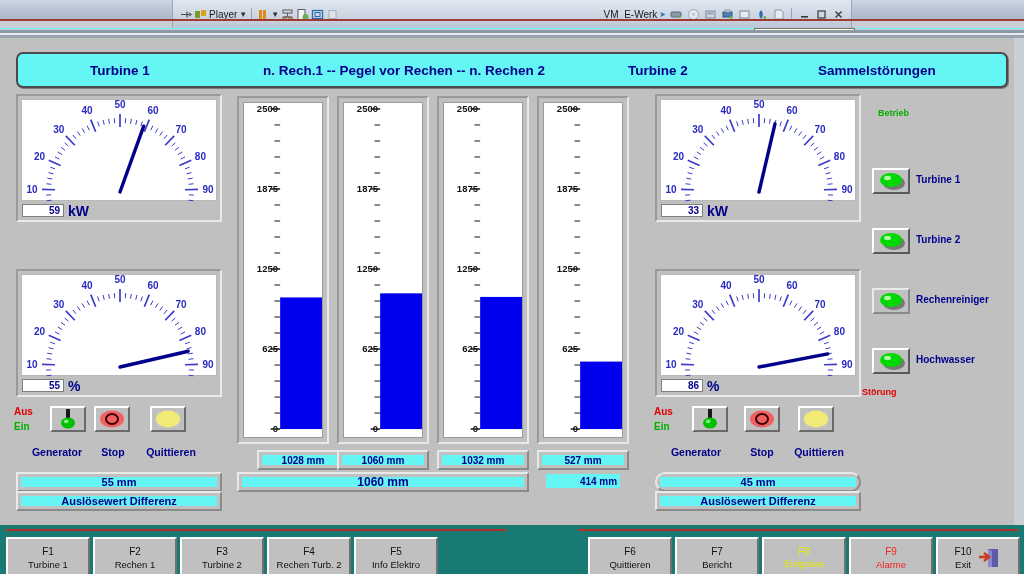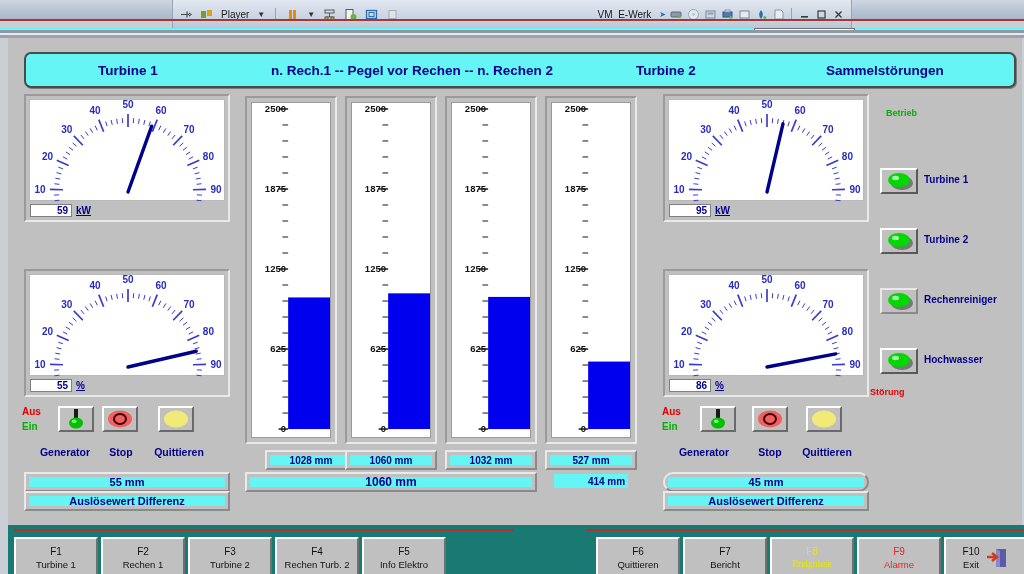--- a/index.html
+++ b/index.html
@@ -14,21 +14,21 @@
 
   
   #vm-chrome {
     position: absolute; left: 0; top: 0; width: 1024px; height: 20px;
     background: linear-gradient(to bottom, #cfd7e2 0%, #b9c4d4 50%, #aab6c8 100%);
   }
   #vm-toolbar {
     position: absolute; left: 172px; top: 0; width: 680px; height: 20px;
     background: linear-gradient(to bottom, #e2e8f1 0%, #cdd6e3 55%, #bcc7d8 100%);
     border-left: 1px solid #9aa6b8; border-right: 1px solid #9aa6b8;
-    display: flex; align-items: center; gap: 8px; padding: 14px 6px;
+    display: flex; align-items: center; gap: 2px; padding: 14px 6px;
     font-size: 10px; color: #1b1b1b;
   }
   .vm-ico { width: 13px; height: 13px; display: inline-block; position: relative; }
   .vm-sep { width: 1px; height: 13px; background: #98a3b4; margin: 0 2px; }
   #vm-label { margin-left: auto; font-size: 10px; color: #16181c; white-space: nowrap; }
   .vm-right { display: flex; align-items: center; gap: 4px; }
   .caret { font-size: 8px; color: #333; }
 
   #vm-line {
     position: absolute; left: 0; top: 19px; width: 1024px; height: 2px;
@@ -56,21 +56,21 @@
     white-space: nowrap;
   }
 
   
   #strip1 { position: absolute; left:0; top:30px; width:1024px; height:3px; background:#8e99a6;}
   #strip2 { position: absolute; left:0; top:33px; width:1024px; height:2px; background:#e6e9ed;}
   #strip3 { position: absolute; left:0; top:35px; width:1024px; height:3px; background:#9aa4b0;}
 
   
   #scada {
-    position: absolute; left: 8px; top: 38px; width: 1014px; height: 536px;
+    position: absolute; left: 0; top: 38px; width: 1014px; height: 536px;
     background: #c0c0c0;
   }
 
   
   #titlebar {
     position: absolute; left: 16px; top: 14px; width: 992px; height: 36px;
     background: #66f5f5;
     border: 2px solid #4a4a4a; border-radius: 7px;
     box-shadow: 1px 1px 0 #7b7b7b;
   }
@@ -89,21 +89,21 @@
   .gauge-face { position:absolute; left:3px; top:3px; background:#ffffff; border:1px solid #b9b9b9; }
   .gauge-val {
     position:absolute; left:4px; bottom:3px; height:13px;
     display:flex; align-items:center; gap:4px;
   }
   .gauge-val .num {
     width:42px; height:13px; background:#ffffff; border:1px solid #808080;
     color:#00008b; font-weight:bold; font-size:10px; text-align:right;
     padding-right:3px; line-height:12px;
   }
-  .gauge-val .unit { color:#00008b; font-weight:bold; font-size:10px;text-decoration:underline; }
+  .gauge-val .unit { color:#00008b; font-weight:bold; font-size:14px; }
 
   .gsvg { position:absolute; left:0; top:0; }
 
   
   .barbox { position:absolute; background:#c0c0c0; border:2px solid; border-color:#9a9a9a #e9e9e9 #e9e9e9 #9a9a9a; }
   .barinner { position:absolute; left:4px; top:4px; right:4px; bottom:4px; background:#ffffff; border:1px solid #9a9a9a; }
   .bar-scale-lab {
     position:absolute; color:#111; font-weight:bold; font-size:9.5px;
     text-align:right; width:34px;
   }
@@ -522,21 +522,21 @@
             <text x="130.96538022060025" y="14.407820798122714" text-anchor="middle" font-family="&quot;Liberation Sans&quot;, sans-serif" font-size="10" font-weight="bold" fill="#2a2ac0">60</text>
             <text x="159.12993660039177" y="32.698097570198705" text-anchor="middle" font-family="&quot;Liberation Sans&quot;, sans-serif" font-size="10" font-weight="bold" fill="#2a2ac0">70</text>
             <text x="178.39200027254887" y="60.20717540932959" text-anchor="middle" font-family="&quot;Liberation Sans&quot;, sans-serif" font-size="10" font-weight="bold" fill="#2a2ac0">80</text>
             <text x="185.94639277768044" y="92.92884429017991" text-anchor="middle" font-family="&quot;Liberation Sans&quot;, sans-serif" font-size="10" font-weight="bold" fill="#2a2ac0">90</text>
             <text x="180.69295062915995" y="126.09777261265884" text-anchor="middle" font-family="&quot;Liberation Sans&quot;, sans-serif" font-size="10" font-weight="bold" fill="#2a2ac0">100</text>
           </g>
         <line id="g3-needle" x1="98" y1="92" x2="113.98456090774593" y2="23.849476798878783" stroke="#00008b" stroke-width="3.4" stroke-linecap="round"></line>
       </svg>
     </div>
     <div class="gauge-val">
-      <span class="num">95</span>
+      <span class="num">33</span>
       <span class="unit">kW</span>
     </div>
   </div>
 
   <div class="gauge-box" style="left:655px; top:231px; width:206px; height:128px;">
     <div class="gauge-face" style="left:3px; top:3px; width:196px; height:102px;">
       <svg class="gsvg" width="196" height="102" viewBox="0 0 196 102">
         <g id="g4-ticks">
             <line x1="24.703975578699144" y1="118.67757117940215" x2="36.919979648915955" y2="114.23130931616846" stroke="#3c3cc8" stroke-width="1.7"></line>
             <line x1="26.725970056973296" y1="111.90006672552965" x2="31.541782890961585" y2="110.55546762245332" stroke="#3c3cc8" stroke-width="1"></line>

